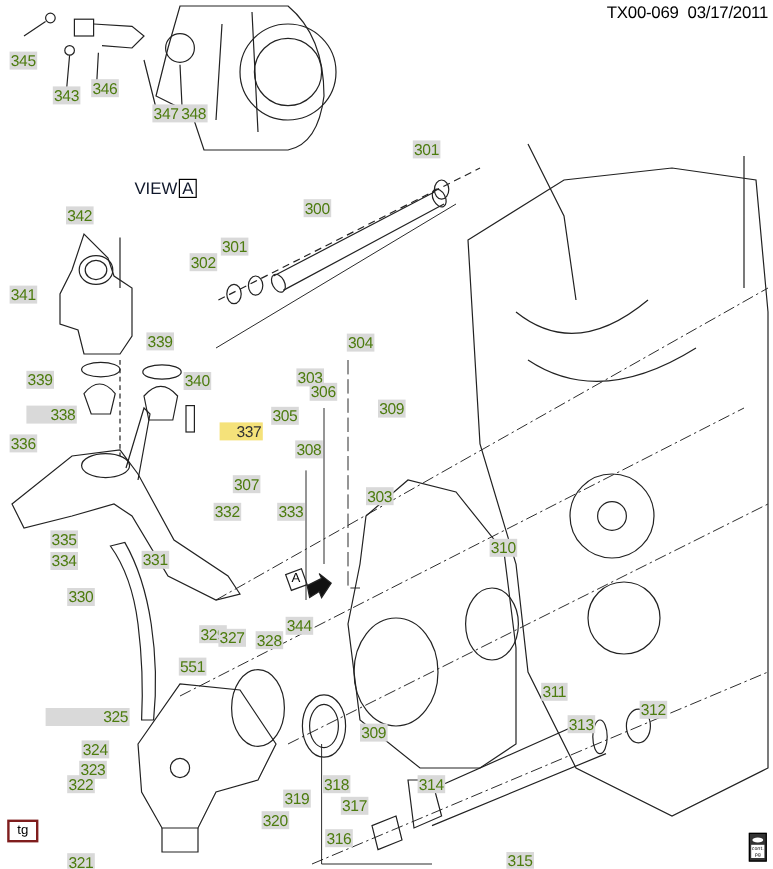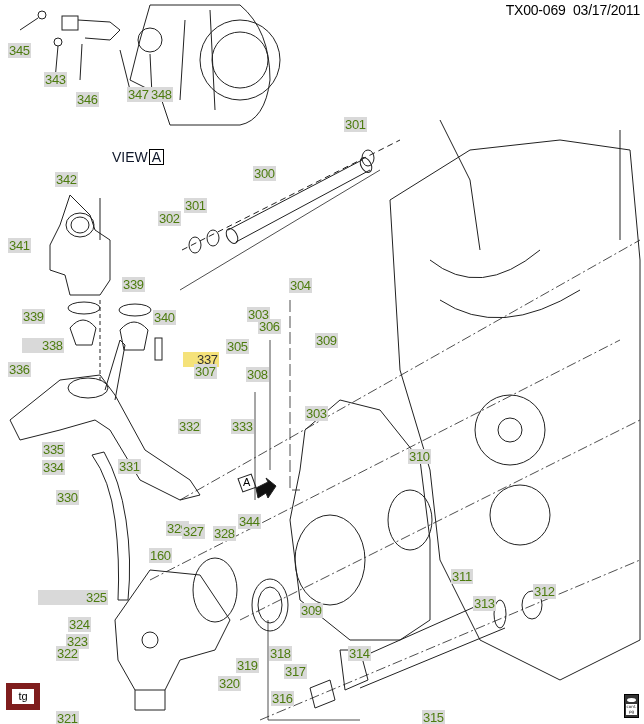--- a/index.html
+++ b/index.html
@@ -3,21 +3,21 @@
 <meta charset="utf-8">
 <style>
   html, body { margin:0; padding:0; background:#ffffff; }
   body { width:644px; height:724px; position:relative; overflow:hidden; font-family:"Liberation Sans", sans-serif; }
   #diagram { position:absolute; left:0; top:0; width:644px; height:724px; }
   .lbl { position:absolute; font-size:13px; line-height:15px; color:#4d7c0f; background:#d9d9d9; padding:0 1px; letter-spacing:-0.3px; }
   .lbl.hl { background:#f5e27a; color:#333; }
   .hdr { position:absolute; right:4px; top:2px; font-size:14px; color:#000; letter-spacing:-0.2px; }
   .view { position:absolute; left:112px; top:136px; font-size:14px; color:#0f172a;margin-top:13px; }
   .view .box { display:inline-block; border:1px solid #000; padding:0 2px; line-height:14px; margin-left:1px; }
-  .tg { position:absolute; left:6px; top:683px; width:22px; height:15px; border:6px solid #7f1d1d; font-size:11px; line-height:14px; text-align:center; color:#000; }
+  .tg { position:absolute; left:6px; top:683px; width:22px; height:15px; border:2px solid #7f1d1d; font-size:11px; line-height:14px; text-align:center; color:#000; }
   .cont { position:absolute; left:624px; top:694px; width:13px; height:22px; border:1px solid #000; background:#333; }
   .cont .top { position:absolute; left:2px; top:3px; width:9px; height:4px; border-radius:50%; background:#fff; }
   .cont .txt { position:absolute; left:1px; top:9px; width:11px; height:11px; background:#fff; font-size:4px; line-height:5px; text-align:center; color:#000; font-family:"DejaVu Sans", sans-serif; }
 </style>
 </head>
 <body>
 
 <svg id="diagram" viewBox="0 0 644 724" xmlns="http://www.w3.org/2000/svg">
   <g fill="none" stroke="#222" stroke-width="1">
 
@@ -134,55 +134,55 @@
 
 <div class="view">
   <span>VIEW</span><span class="box">A</span>
 </div>
 
 <div style="position:absolute;left:243px;top:476px;font-size:11px;color:#000;">A</div>
 
 <div id="callouts">
     <span class="lbl" style="left: 8px; top: 43px;">345</span>
     <span class="lbl" style="left: 44px; top: 72px;">343</span>
-    <span class="lbl" style="left: 76px; top: 92px; text-align: right;">346</span>
+    <span class="lbl" style="left: 76px; top: 66px; text-align: right;">346</span>
     <span class="lbl" style="left: 127px; top: 87px;">347</span>
     <span class="lbl" style="left: 150px; top: 87px;">348</span>
     <span class="lbl" style="left: 344px; top: 117px;">301</span>
     <span class="lbl" style="left: 253px; top: 166px;">300</span>
     <span class="lbl" style="left: 55px; top: 172px;">342</span>
     <span class="lbl" style="left: 184px; top: 198px;">301</span>
     <span class="lbl" style="left: 158px; top: 211px;">302</span>
     <span class="lbl" style="left: 8px; top: 238px;">341</span>
     <span class="lbl" style="left: 22px; top: 309px;">339</span>
     <span class="lbl" style="left: 289px; top: 278px;">304</span>
     <span class="lbl" style="left: 122px; top: 277px;">339</span>
     <span class="lbl" style="left: 247px; top: 307px;">303</span>
     <span class="lbl" style="left: 153px; top: 310px;">340</span>
     <span class="lbl" style="left: 258px; top: 319px;">306</span>
     <span class="lbl" style="left: 22px; top: 338px; padding-left: 20px;">338</span>
     <span class="lbl" style="left: 226px; top: 339px;">305</span>
     <span class="lbl" style="left: 315px; top: 333px;">309</span>
     <span class="lbl hl" style="left: 183px; top: 352px; padding-left: 14px;">337</span>
     <span class="lbl" style="left: 8px; top: 362px;">336</span>
     <span class="lbl" style="left: 246px; top: 367px;">308</span>
-    <span class="lbl" style="left: 194px; top: 364px;">307</span>
+    <span class="lbl" style="left: 194px; top: 396px;">307</span>
     <span class="lbl" style="left: 305px; top: 406px;">303</span>
     <span class="lbl" style="left: 178px; top: 419px;">332</span>
     <span class="lbl" style="left: 231px; top: 419px;">333</span>
     <span class="lbl" style="left: 42px; top: 442px;">335</span>
     <span class="lbl" style="left: 42px; top: 460px;">334</span>
     <span class="lbl" style="left: 118px; top: 459px;">331</span>
     <span class="lbl" style="left: 408px; top: 449px;">310</span>
     <span class="lbl" style="left: 56px; top: 490px;">330</span>
     <span class="lbl" style="left: 166px; top: 521px;">329</span>
     <span class="lbl" style="left: 238px; top: 514px;">344</span>
     <span class="lbl" style="left: 213px; top: 526px;">328</span>
     <span class="lbl" style="left: 182px; top: 524px;">327</span>
-    <span class="lbl" style="left: 149px; top: 548px;">160</span>
+    <span class="lbl" style="left: 149px; top: 548px;">551</span>
     <span class="lbl" style="left: 451px; top: 569px;">311</span>
     <span class="lbl" style="left: 38px; top: 590px; padding-left: 48px;">325</span>
     <span class="lbl" style="left: 533px; top: 584px;">312</span>
     <span class="lbl" style="left: 473px; top: 596px;">313</span>
     <span class="lbl" style="left: 300px; top: 603px;">309</span>
     <span class="lbl" style="left: 68px; top: 617px;">324</span>
     <span class="lbl" style="left: 269px; top: 646px;">318</span>
     <span class="lbl" style="left: 348px; top: 646px;">314</span>
     <span class="lbl" style="left: 66px; top: 634px;">323</span>
     <span class="lbl" style="left: 236px; top: 658px;">319</span>

